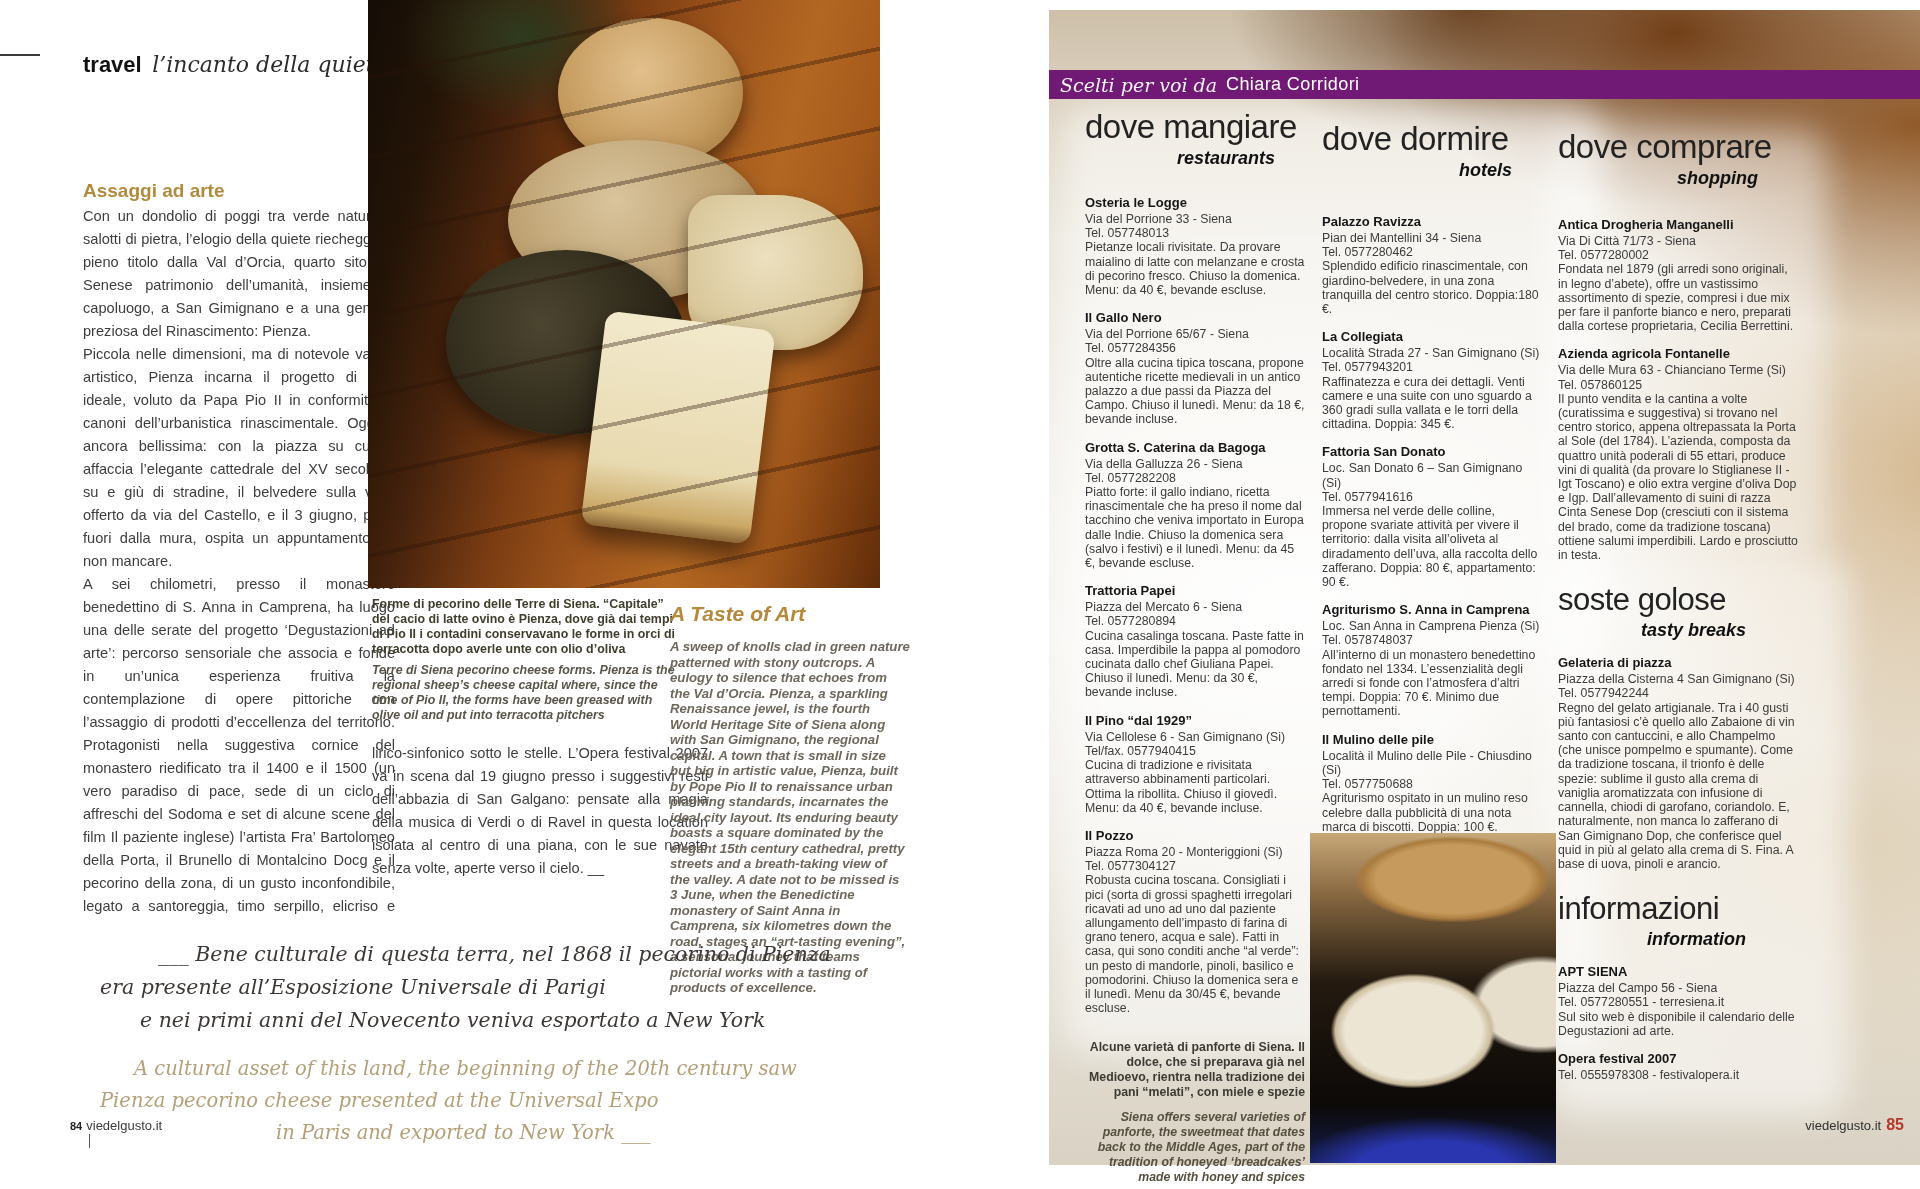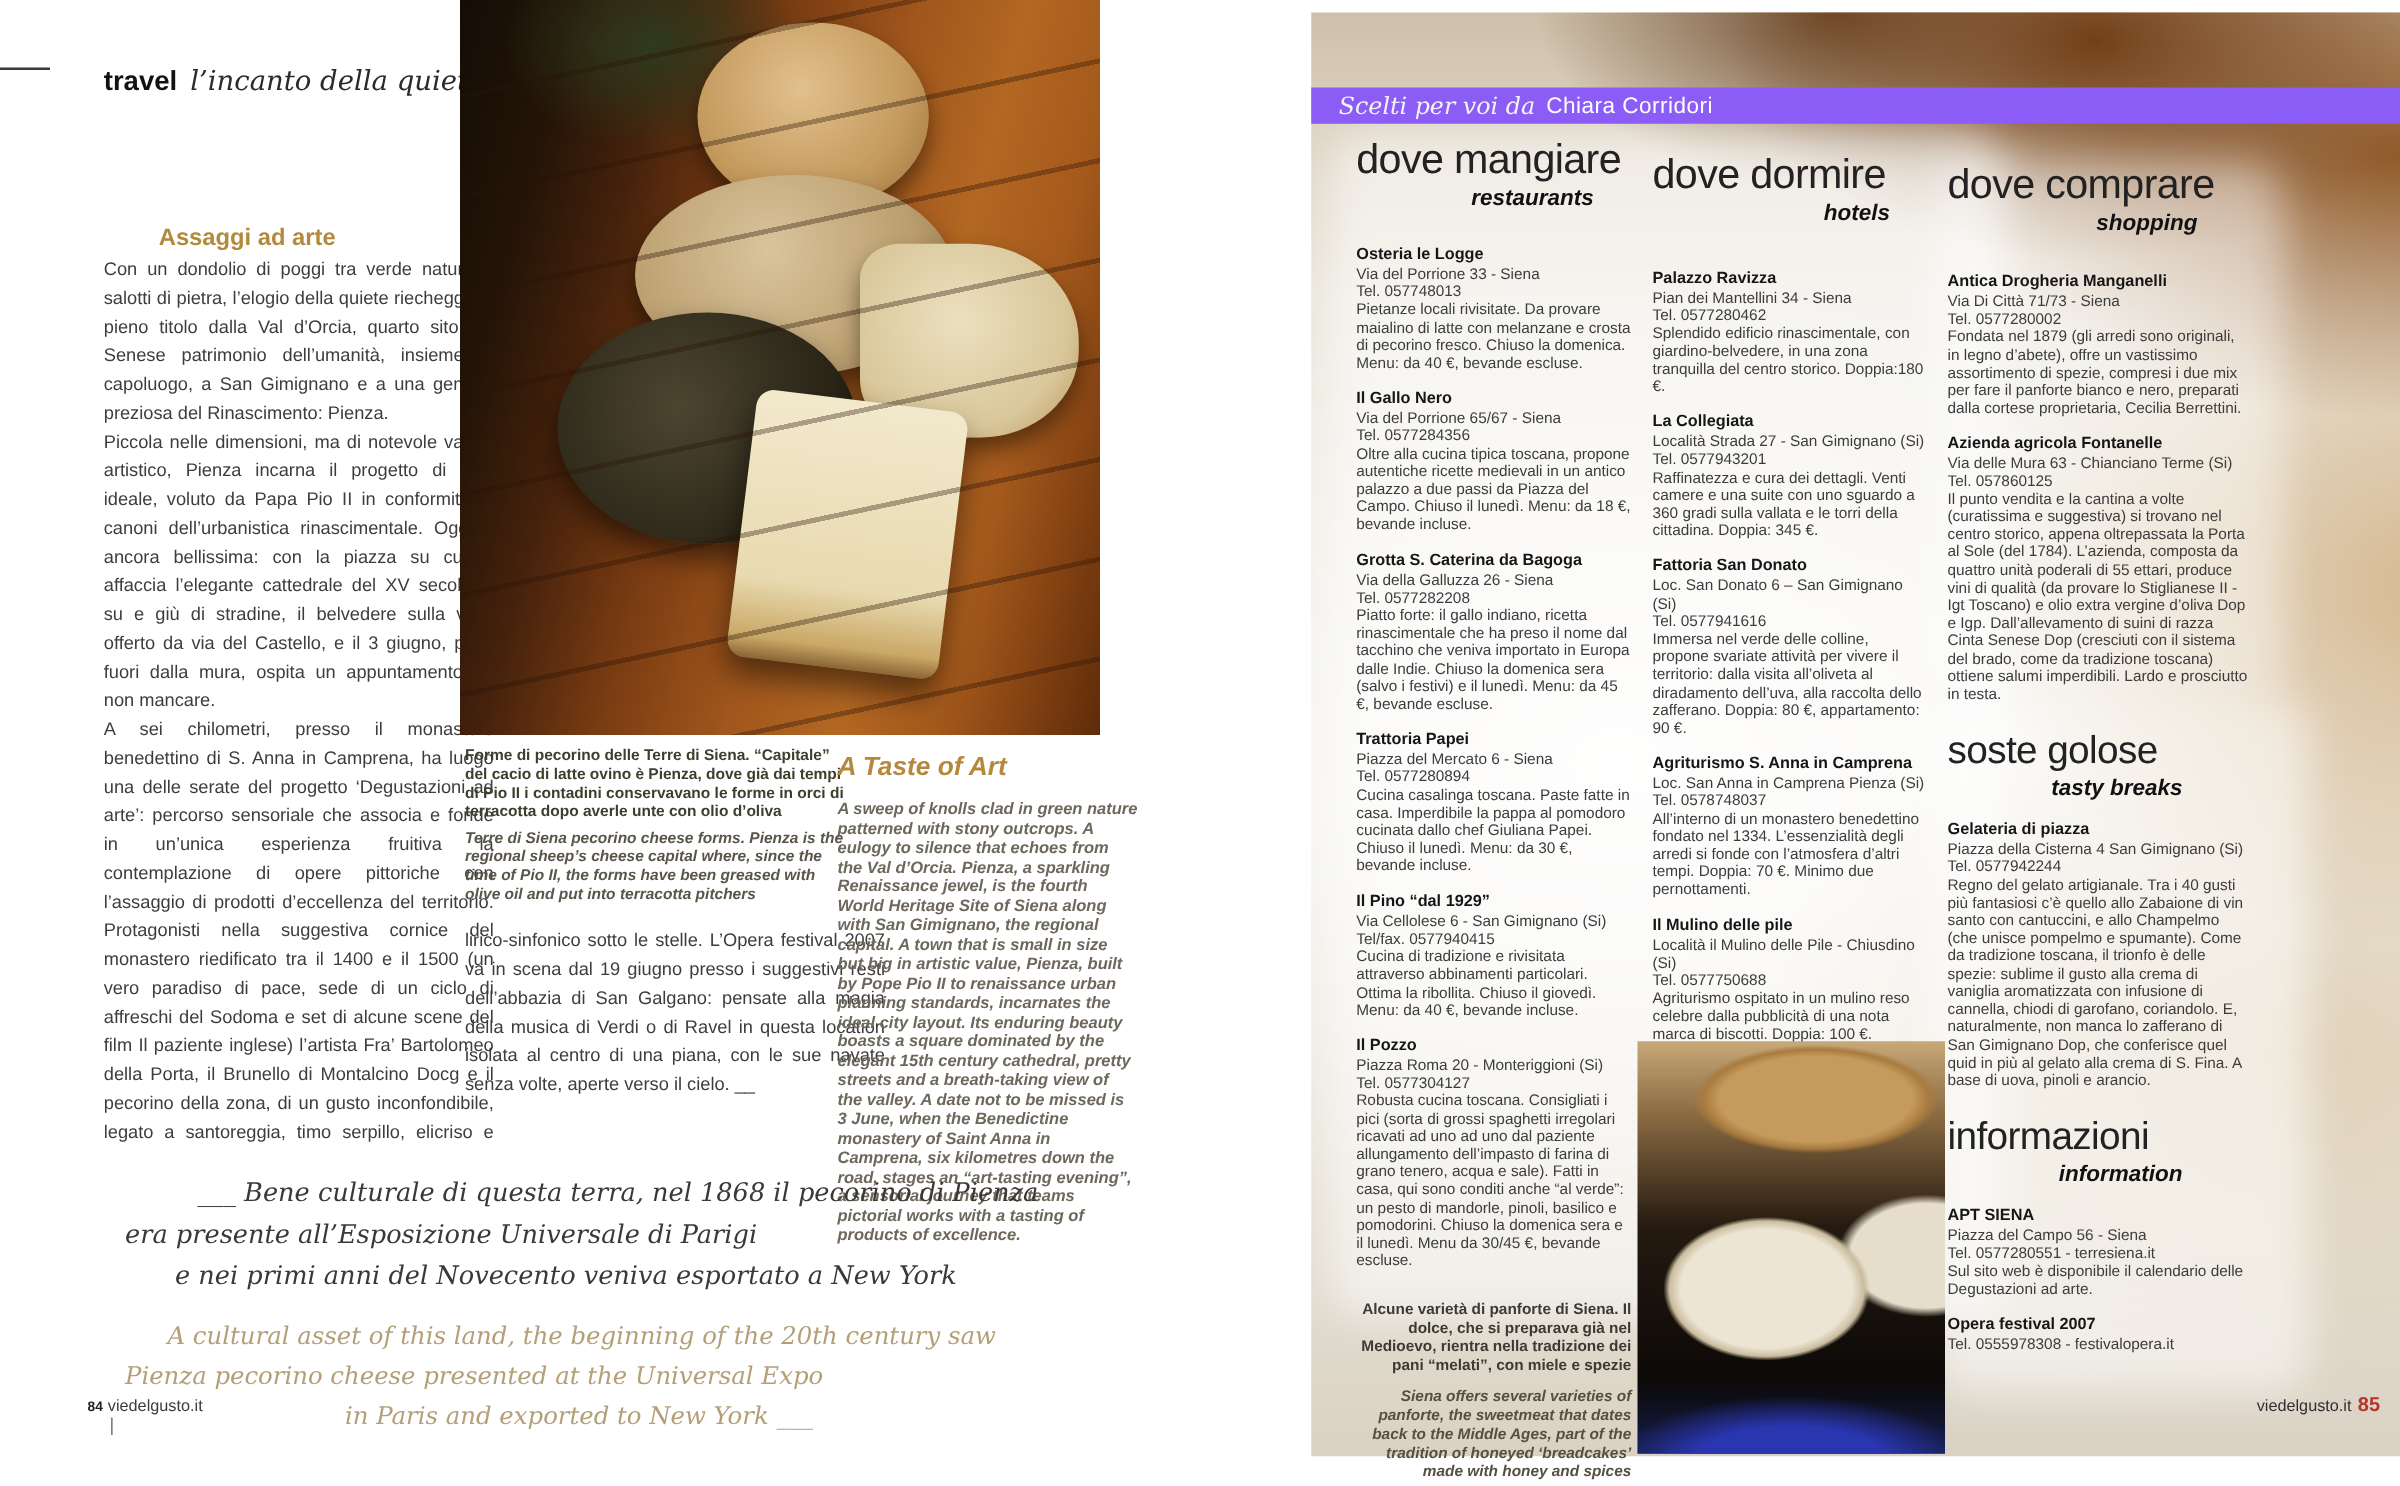--- a/index.html
+++ b/index.html
@@ -6,21 +6,21 @@
   html,body { background:#ffffff; }
   .sheet { position:relative; width:1920px; height:1189px; background:#fff; overflow:hidden;
            font-family:"Liberation Sans", sans-serif; }
 
   
   .top-rule { position:absolute; left:0; top:54px; width:40px; height:2px; background:#3a3a3a; }
   .kicker { position:absolute; left:83px; top:52px; white-space:nowrap; }
   .kicker .kb { font-weight:bold; font-size:22px; color:#121212; }
   .kicker .ki { font-family:"DejaVu Serif", serif; font-style:italic; font-size:22px; color:#2b2b2b; margin-left:6px; }
 
-  .sec-title { position:absolute; left:83px; top:180px; font-size:19px; font-weight:bold; color:#b28a3c;margin-left:44px; }
+  .sec-title { position:absolute; left:83px; top:180px; font-size:19px; font-weight:bold; color:#b28a3c; }
 
   .col-left { position:absolute; left:83px; top:205px; width:312px; height:712px; overflow:hidden;
               font-size:14.6px; line-height:23px; color:#3d3d3d; text-align:justify; }
   .col-left p { margin:0; }
 
   .photo { position:absolute; left:368px; top:0; width:512px; height:588px; overflow:hidden;
            background:
              radial-gradient(ellipse 170px 120px at 30% 6%, #2e3a1e, rgba(20,20,10,0) 70%),
              linear-gradient(105deg, #140d06 0%, #241407 14%, #46220c 26%, #7a3c12 40%, #a0561c 55%, #b26722 68%, #a55a1c 80%, #7c3d10 92%, #5e2c0a 100%); }
   .photo::after { content:""; position:absolute; inset:0;
@@ -69,22 +69,22 @@
       radial-gradient(ellipse 340px 200px at 48% 0%,  rgba(88,48,16,0.8),  rgba(88,48,16,0) 70%),
       radial-gradient(ellipse 520px 400px at 104% 40%, rgba(196,150,88,0.6), rgba(196,150,88,0) 72%),
       radial-gradient(ellipse 620px 430px at 92% 72%,  rgba(223,207,180,0.85), rgba(223,207,180,0) 72%),
       radial-gradient(ellipse 700px 520px at 28% 52%,  rgba(255,255,255,0.9), rgba(255,255,255,0) 75%),
       linear-gradient(180deg, #cdbfa9 0%, #ddd3c2 8%, #ebe7dd 20%, #f0ede6 55%, #e7e2d7 82%, #d9d2c4 100%); }
   .veil { position:absolute; background:rgba(255,255,255,0.55); filter:blur(16px); border-radius:30px; }
   .veil1 { left:14px;  top:95px;  width:540px; height:950px; }
   .veil2 { left:498px; top:120px; width:280px; height:430px; background:rgba(255,255,255,0.45); }
   .veil3 { left:498px; top:545px; width:300px; height:560px; }
 
-  .banner { position:absolute; left:4px; right:0; top:70px; height:29px; background:#8b5cf6;
-            display:flex; align-items:center; padding-left:22px; }
+  .banner { position:absolute; left:4px; right:0; top:70px; height:29px; background:#701a75;
+            display:flex; align-items:center; padding-left:11px; }
   .banner .bs { font-family:"DejaVu Serif", serif; font-style:italic; font-size:19px; color:#f3f3f3; }
   .banner .bn { font-size:18px; color:#ffffff; margin-left:9px; letter-spacing:0.4px; }
 
   .rcol { position:absolute; }
   .c1 { left:40px;  top:108px; width:220px; }
   .c2 { left:277px; top:120px; width:218px; }
   .c3 { left:513px; top:128px; width:242px; }
   .rtitle { font-size:33px; color:#222; letter-spacing:-0.5px; }
   .rsub   { font-size:18px; font-weight:bold; font-style:italic; color:#111; text-align:right; width:190px; margin-top:2px; }
   .c3 .rsub { width:200px; }

